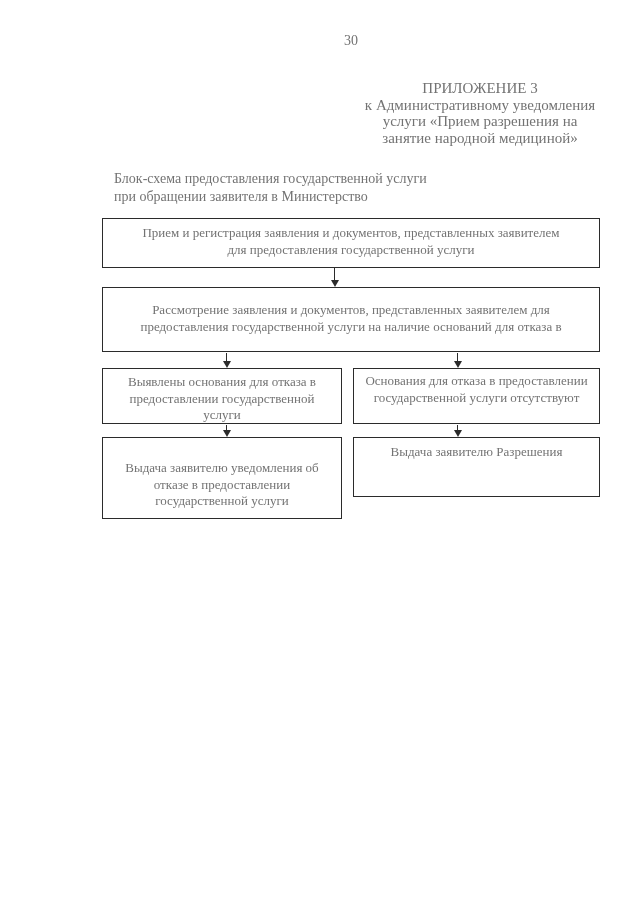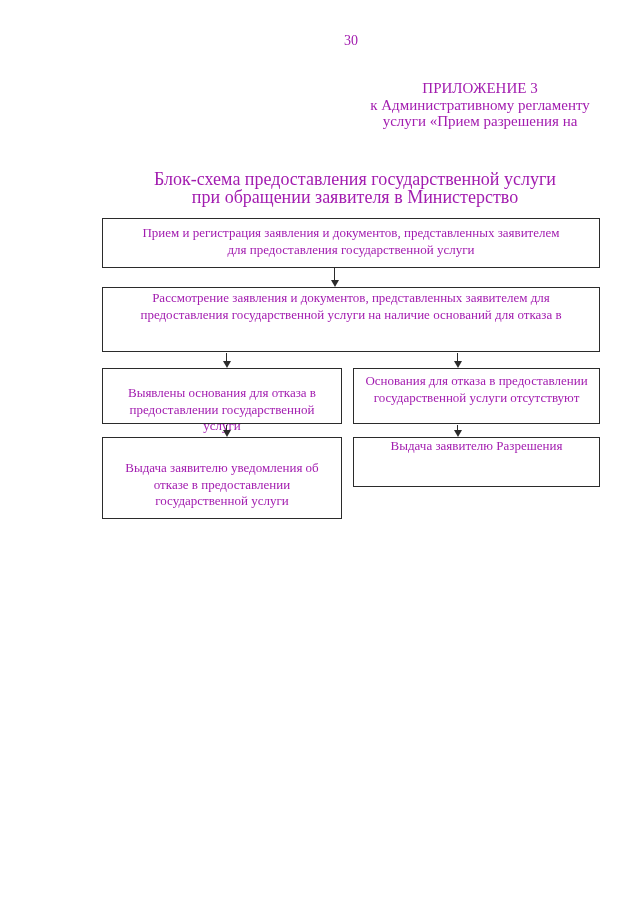--- a/index.html
+++ b/index.html
@@ -7,21 +7,21 @@
     padding: 0;
     background: #e8e8e8;
   }
   .page {
     position: relative;
     width: 640px;
     height: 905px;
     margin: 0 auto;
     background: #ffffff;
     font-family: "Liberation Serif", "DejaVu Serif", serif;
-    color: #a21caf;
+    color: #737373;
     overflow: hidden;
   }
   .page-number {
     position: absolute;
     left: 102px;
     top: 33px;
     width: 498px;
     text-align: center;
     font-size: 14px;
     line-height: 16px;
@@ -30,42 +30,41 @@
     position: absolute;
     left: 358px;
     top: 80px;
     width: 244px;
     text-align: center;
     font-size: 15px;
     line-height: 16.6px;
   }
   .flowchart-title {
     position: absolute;
-    left: 106px;
+    left: 114px;
     top: 170px;
     width: 498px;
-    text-align: center;
-    font-size: 18px;
+    font-size: 14px;
     line-height: 18px;
   }
   .box {
     position: absolute;
     box-sizing: border-box;
     border: 1px solid #2b2b2b;
     background: #ffffff;
     text-align: center;
     font-size: 13px;
     line-height: 16.5px;
   }
   .box-receive      { left: 102px; top: 218px; width: 498px; height: 50px; padding-top: 6px; }
-  .box-review       { left: 102px; top: 287px; width: 498px; height: 65px; padding-top: 2px; }
-  .box-refusal-found{ left: 102px; top: 368px; width: 240px; height: 56px; padding-top: 16px; }
+  .box-review       { left: 102px; top: 287px; width: 498px; height: 65px; padding-top: 14px; }
+  .box-refusal-found{ left: 102px; top: 368px; width: 240px; height: 56px; padding-top: 5px; }
   .box-no-refusal   { left: 353px; top: 368px; width: 247px; height: 56px; padding-top: 4px; }
   .box-issue-notice { left: 102px; top: 437px; width: 240px; height: 82px; padding-top: 22px; }
-  .box-issue-permit { left: 353px; top: 437px; width: 247px; height: 50px; }
+  .box-issue-permit { left: 353px; top: 437px; width: 247px; height: 60px; padding-top: 6px; }
 
   .arrow {
     position: absolute;
     width: 9px;
   }
   .arrow .shaft {
     margin: 0 auto;
     width: 1.5px;
     background: #2b2b2b;
   }
@@ -85,22 +84,23 @@
 </style>
 </head>
 <body>
 
 <div class="page">
 
   <div class="page-number">30</div>
 
   <div class="appendix-heading">
     <div>ПРИЛОЖЕНИЕ 3</div>
-    <div>к Административному регламенту</div>
+    <div>к Административному уведомления</div>
     <div>услуги «Прием разрешения на</div>
+    <div>занятие народной медициной»</div>
   </div>
 
   <div class="flowchart-title">
     <div>Блок-схема предоставления государственной услуги</div>
     <div>при обращении заявителя в Министерство</div>
   </div>
 
   <div class="box box-receive">
     <div>Прием и регистрация заявления и документов, представленных заявителем</div>
     <div>для предоставления государственной услуги</div>

